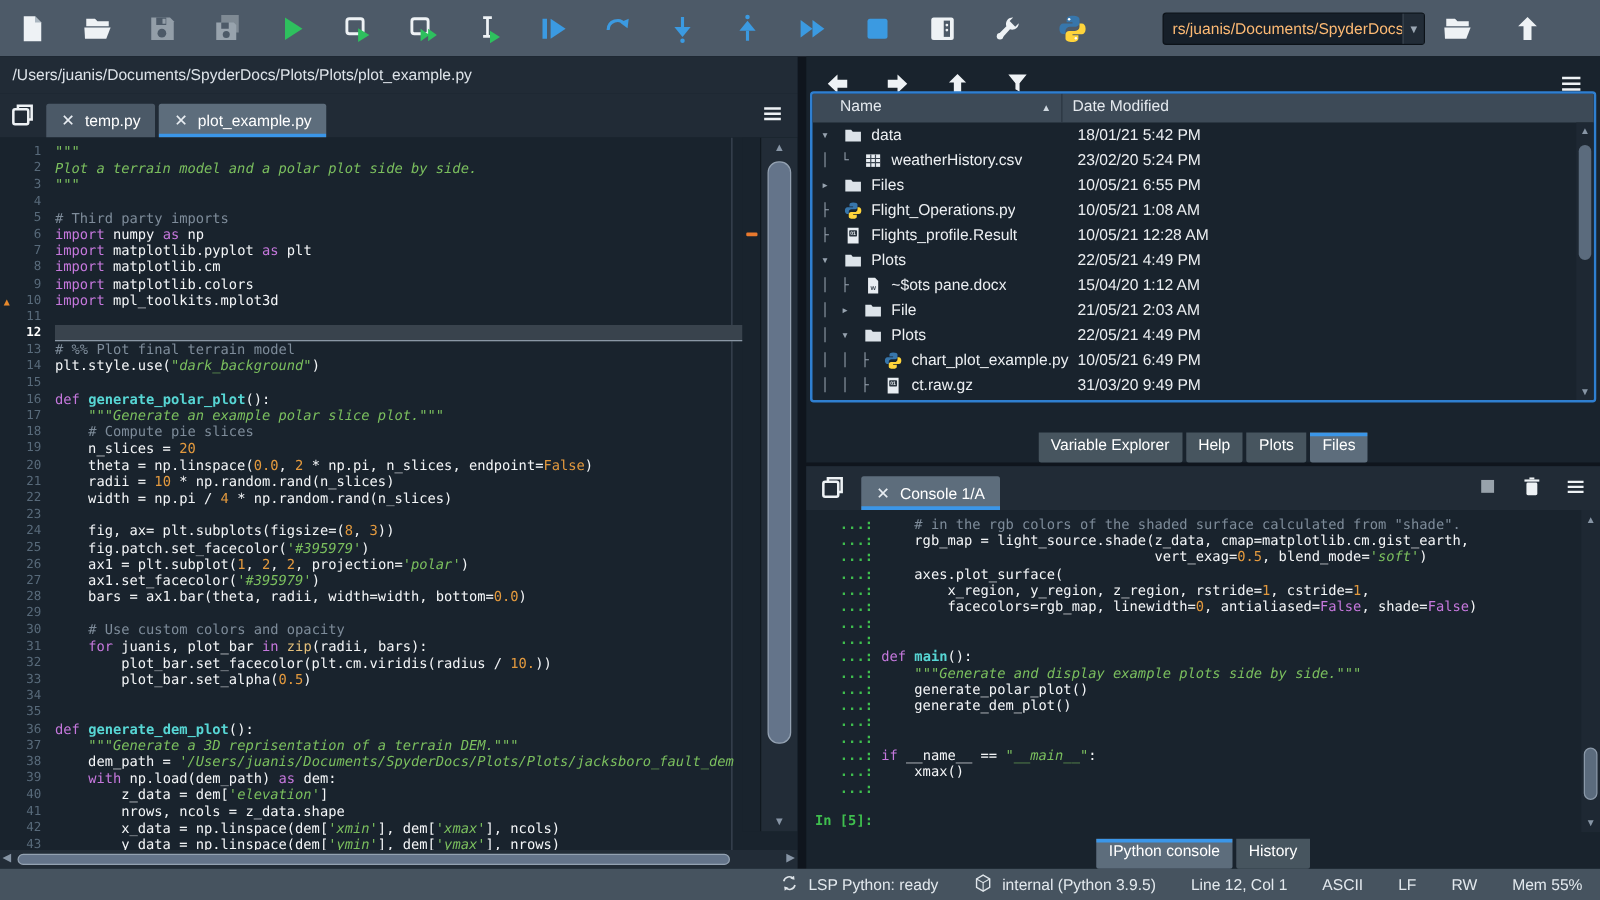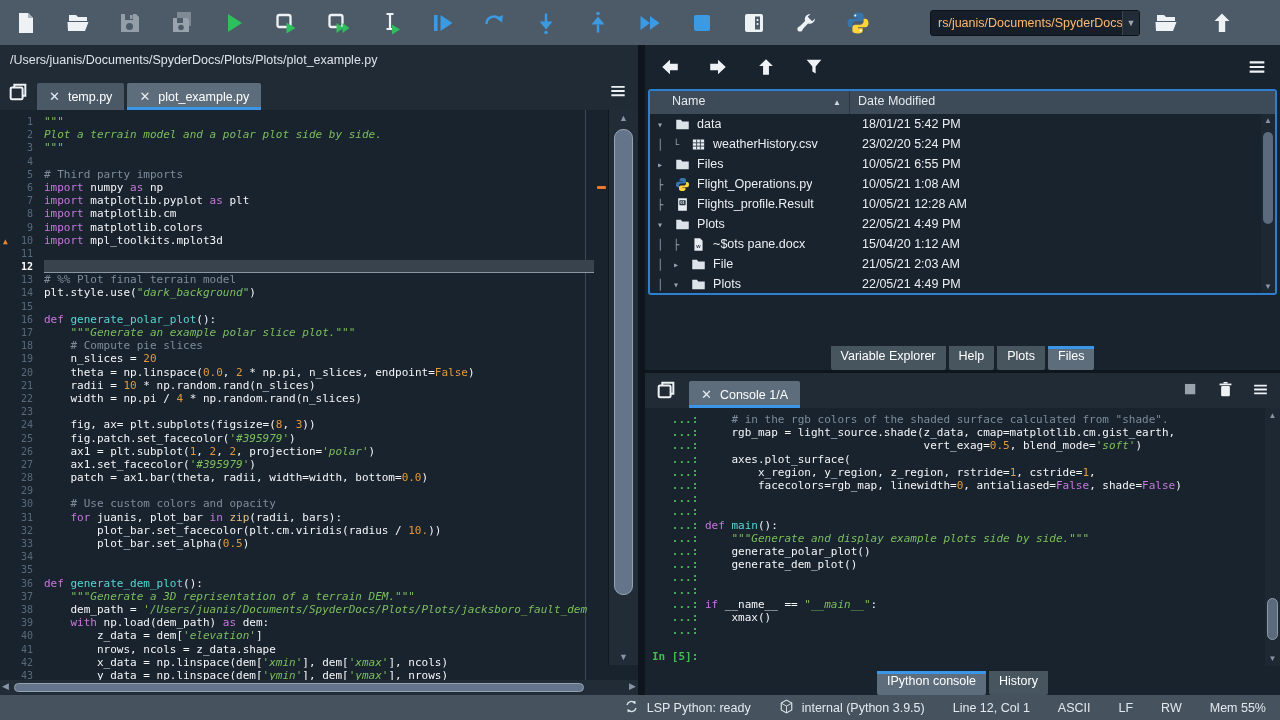--- a/index.html
+++ b/index.html
@@ -38,21 +38,21 @@
   .ruler { position:absolute; left:585px; top:0; bottom:0; width:1px; background:#3c4754; }
   .code-lines { position:absolute; left:0; top:0; right:44px; padding-top:5px; }
   .cl { display:flex; height:13.2px; font-family:"DejaVu Sans Mono", monospace; font-size:11px;
         line-height:13.2px; white-space:pre; }
   .gut { flex:0 0 44px; color:#586a7a; text-align:right; padding-right:11px; font-size:10px; position:relative; }
   .cod { flex:1; overflow:hidden; }
   .cl.cur .gut { color:#fff; font-weight:bold; }
   .cl.cur .cod { background:#39434d; border-bottom:1px solid #8a97a5; }
   .warn { position:absolute; left:3px; top:1px; color:#e8892c; font-size:8px; }
   .sg-t { color:#f4f6f8; } .sg-k { color:#c678dd; } .sg-s { color:#7bbf5e; font-style:italic; }
-  .sg-c { color:#7e8c9a; } .sg-n { color:#e2993e; } .sg-d { color:#57d6d4; font-weight:normal; }
+  .sg-c { color:#7e8c9a; } .sg-n { color:#e2993e; } .sg-d { color:#57d6d4; font-weight:bold; }
   .sg-b { color:#e5c07b;margin-top:39px; }
 
   .vscroll { position:absolute; right:0; top:0; bottom:15px; width:30px; background:#222c37; border-left:1px solid #10181f;}
   .vscroll .arr { position:absolute; left:0; right:0; text-align:center; color:#8795a5; font-size:9px; height:16px; line-height:16px;}
   .vscroll .arr.up { top:0; } .vscroll .arr.dn { bottom:0; }
   .vscroll .handle { position:absolute; left:5px; right:5px; top:19px; height:84%;
                      background:#64748a; border:1px solid #94a2b2; border-radius:9px; }
   .flagcol { position:absolute; right:30px; top:0; bottom:15px; width:14px; background:#19232d; }
   .flag { position:absolute; left:3px; top:76px; width:9px; height:3px; background:#e8792e; border-radius:1px; }
   .hscroll { position:absolute; left:0; right:0; bottom:0; height:15px; background:#222c37; }
@@ -62,21 +62,21 @@
   .hscroll .arr.l { left:2px; } .hscroll .arr.r { right:2px; }
 
   
   .files-pane { position:absolute; left:645px; top:45px; width:635px; height:325px; background:#19232d; }
   .ftoolbar { height:43px; display:flex; align-items:center; }
   .ft-btn { width:22px; height:22px; margin-left:26px; }
   .ft-btn:first-child { margin-left:14px; }
   .ft-btn svg { width:100%; height:100%; }
   .ft-menu { margin-left:auto; margin-right:12px; }
 
-  .tree { position:absolute; left:3px; right:3px; top:44px; height:206px;
+  .tree { position:absolute; left:3px; right:3px; top:28px; height:249px;
           border:2px solid #2f7fd0; border-radius:3px; background:#19232d; overflow:hidden; }
   .thead { display:flex; height:23px; background:#3d4a57; color:#e4e9ee; font-size:12.5px; }
   .thead .c1 { flex:0 0 200px; padding:3px 6px 0 22px; position:relative; border-right:1px solid #2b3642; }
   .thead .c1 .sort { position:absolute; right:8px; top:7px; font-size:8px; color:#cfd8e0; }
   .thead .c2 { flex:1; padding:3px 6px 0 8px; }
   .frow { display:flex; height:20px; align-items:center; color:#eceff2; font-size:12.5px; }
   .frow .pre { font-family:"DejaVu Sans Mono", monospace; font-size:10px; color:#97a3af;
                letter-spacing:2px; padding-left:7px; white-space:pre; }
   .frow .fic { width:15px; height:15px; margin:0 7px 0 2px; flex:0 0 auto; }
   .frow .fic svg { width:100%; height:100%; display:block; }
@@ -302,21 +302,21 @@
           <div class="cl"><span class="gut">18</span><span class="cod"><span class="sg-t">    </span><span class="sg-c"># Compute pie slices</span></span></div>
           <div class="cl"><span class="gut">19</span><span class="cod"><span class="sg-t">    n_slices = </span><span class="sg-n">20</span></span></div>
           <div class="cl"><span class="gut">20</span><span class="cod"><span class="sg-t">    theta = np.linspace(</span><span class="sg-n">0.0</span><span class="sg-t">, </span><span class="sg-n">2</span><span class="sg-t"> * np.pi, n_slices, endpoint=</span><span class="sg-n">False</span><span class="sg-t">)</span></span></div>
           <div class="cl"><span class="gut">21</span><span class="cod"><span class="sg-t">    radii = </span><span class="sg-n">10</span><span class="sg-t"> * np.random.rand(n_slices)</span></span></div>
           <div class="cl"><span class="gut">22</span><span class="cod"><span class="sg-t">    width = np.pi / </span><span class="sg-n">4</span><span class="sg-t"> * np.random.rand(n_slices)</span></span></div>
           <div class="cl"><span class="gut">23</span><span class="cod"></span></div>
           <div class="cl"><span class="gut">24</span><span class="cod"><span class="sg-t">    fig, ax= plt.subplots(figsize=(</span><span class="sg-n">8</span><span class="sg-t">, </span><span class="sg-n">3</span><span class="sg-t">))</span></span></div>
           <div class="cl"><span class="gut">25</span><span class="cod"><span class="sg-t">    fig.patch.set_facecolor(</span><span class="sg-s">'#395979'</span><span class="sg-t">)</span></span></div>
           <div class="cl"><span class="gut">26</span><span class="cod"><span class="sg-t">    ax1 = plt.subplot(</span><span class="sg-n">1</span><span class="sg-t">, </span><span class="sg-n">2</span><span class="sg-t">, </span><span class="sg-n">2</span><span class="sg-t">, projection=</span><span class="sg-s">'polar'</span><span class="sg-t">)</span></span></div>
           <div class="cl"><span class="gut">27</span><span class="cod"><span class="sg-t">    ax1.set_facecolor(</span><span class="sg-s">'#395979'</span><span class="sg-t">)</span></span></div>
-          <div class="cl"><span class="gut">28</span><span class="cod"><span class="sg-t">    patch = ax1.bar(theta, radii, width=width, bottom=</span><span class="sg-n">0.0</span><span class="sg-t">)</span></span></div>
+          <div class="cl"><span class="gut">28</span><span class="cod"><span class="sg-t">    bars = ax1.bar(theta, radii, width=width, bottom=</span><span class="sg-n">0.0</span><span class="sg-t">)</span></span></div>
           <div class="cl"><span class="gut">29</span><span class="cod"></span></div>
           <div class="cl"><span class="gut">30</span><span class="cod"><span class="sg-t">    </span><span class="sg-c"># Use custom colors and opacity</span></span></div>
           <div class="cl"><span class="gut">31</span><span class="cod"><span class="sg-t">    </span><span class="sg-k">for</span><span class="sg-t"> juanis, plot_bar </span><span class="sg-k">in</span><span class="sg-t"> </span><span class="sg-b">zip</span><span class="sg-t">(radii, bars):</span></span></div>
           <div class="cl"><span class="gut">32</span><span class="cod"><span class="sg-t">        plot_bar.set_facecolor(plt.cm.viridis(radius / </span><span class="sg-n">10.</span><span class="sg-t">))</span></span></div>
           <div class="cl"><span class="gut">33</span><span class="cod"><span class="sg-t">        plot_bar.set_alpha(</span><span class="sg-n">0.5</span><span class="sg-t">)</span></span></div>
           <div class="cl"><span class="gut">34</span><span class="cod"></span></div>
           <div class="cl"><span class="gut">35</span><span class="cod"></span></div>
           <div class="cl"><span class="gut">36</span><span class="cod"><span class="sg-k">def</span><span class="sg-t"> </span><span class="sg-d">generate_dem_plot</span><span class="sg-t">():</span></span></div>
           <div class="cl"><span class="gut">37</span><span class="cod"><span class="sg-t">    </span><span class="sg-s">"""Generate a 3D reprisentation of a terrain DEM."""</span></span></div>
           <div class="cl"><span class="gut">38</span><span class="cod"><span class="sg-t">    dem_path = </span><span class="sg-s">'/Users/juanis/Documents/SpyderDocs/Plots/Plots/jacksboro_fault_dem</span></span></div>

